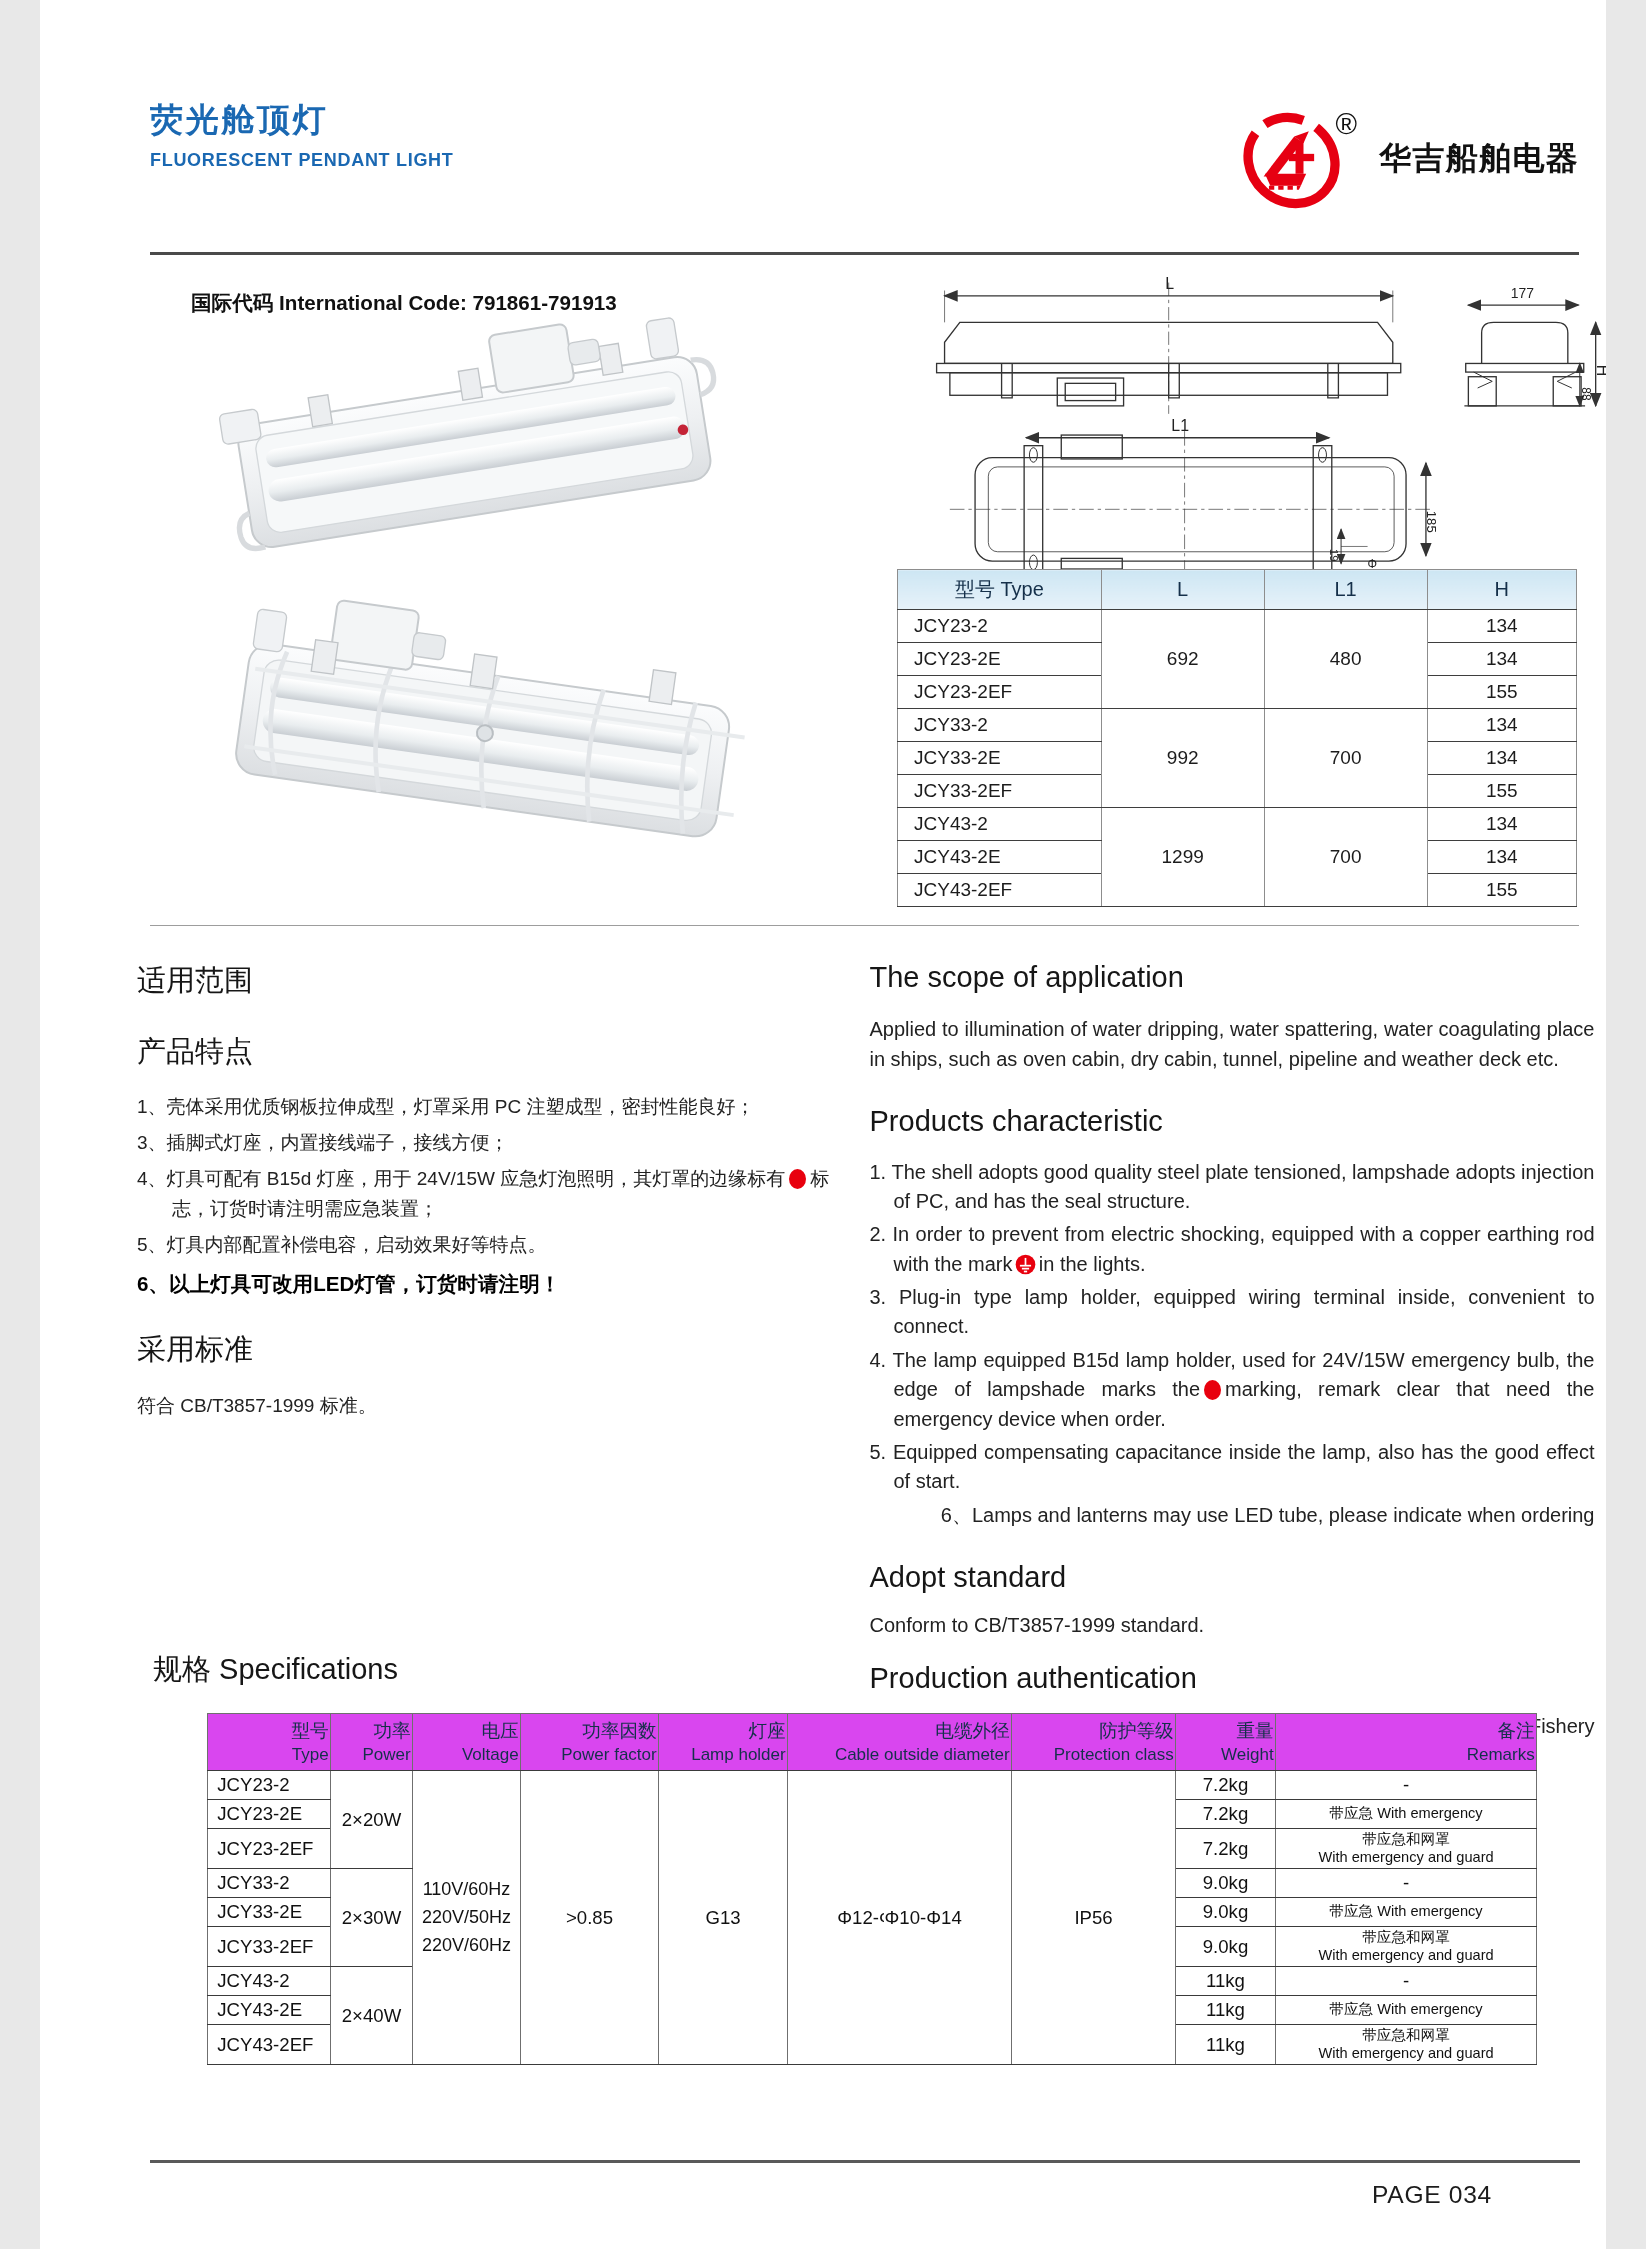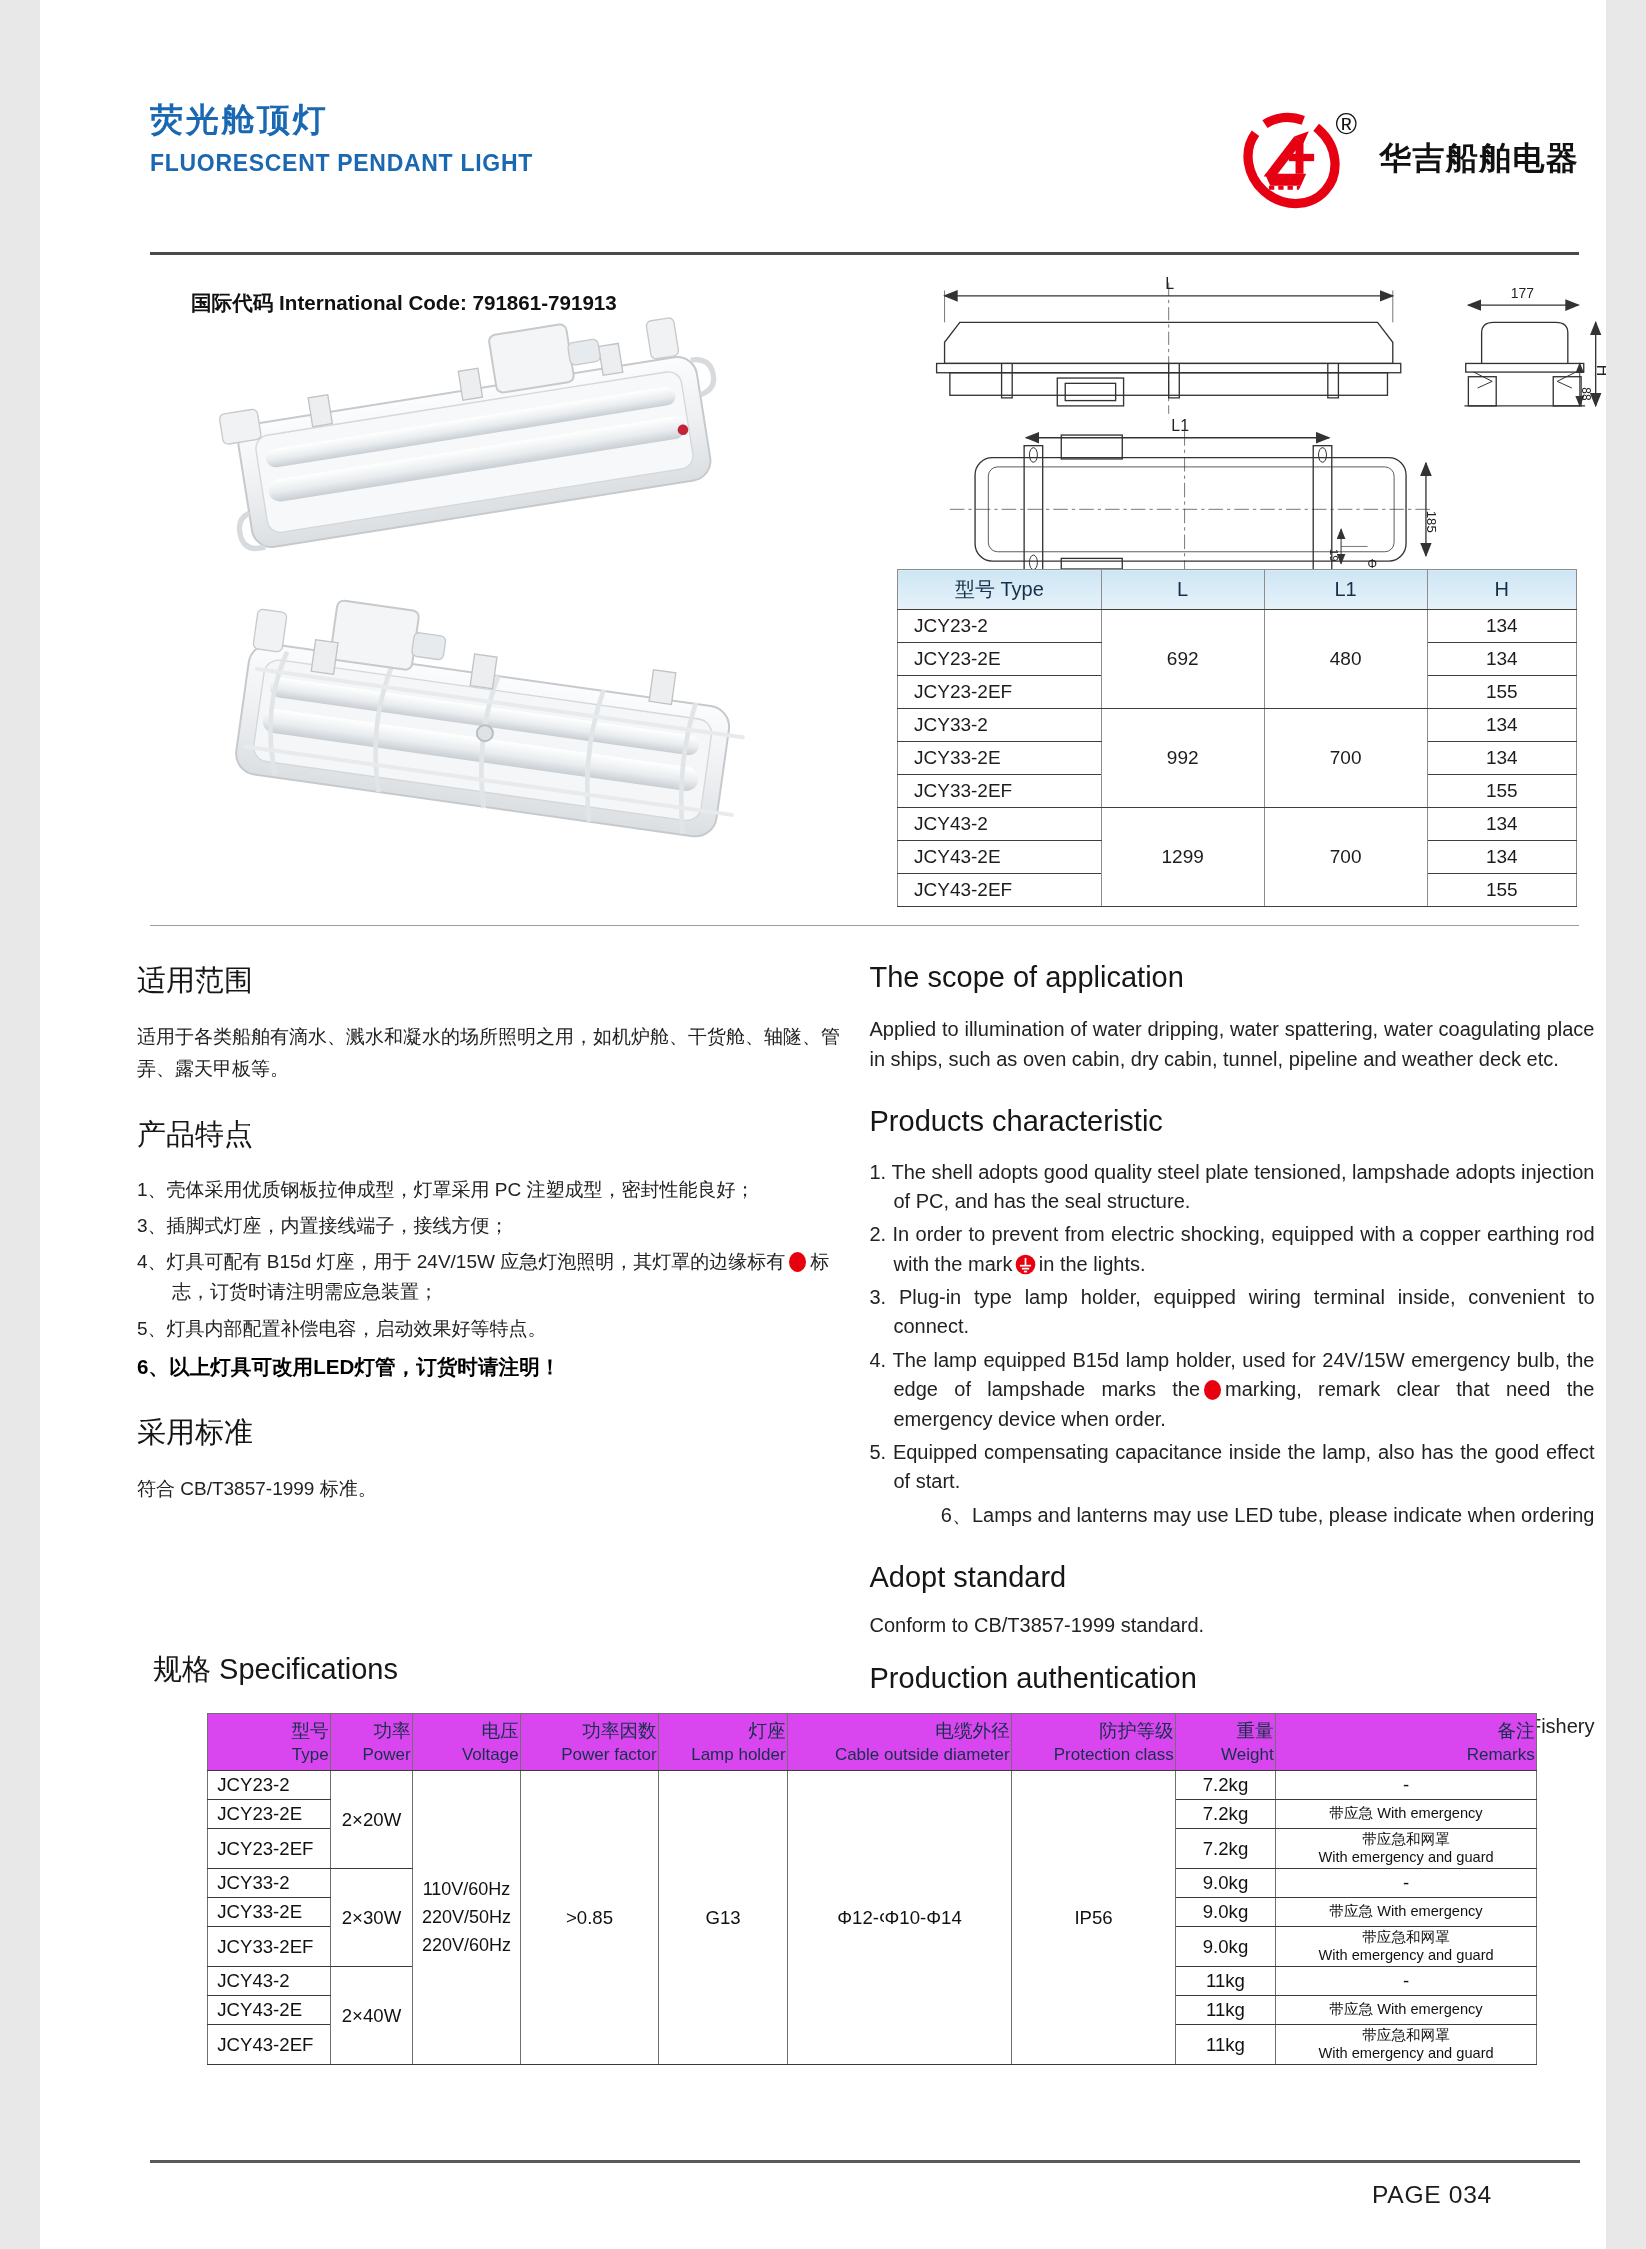--- a/index.html
+++ b/index.html
@@ -3,21 +3,21 @@
 <meta charset="utf-8">
 <style>
   * { margin:0; padding:0; box-sizing:border-box; }
   html,body { background:#e8e8e8; }
   body { font-family:"Liberation Sans","DejaVu Sans",sans-serif; color:#1c1c1c; }
   .page { position:relative; width:1566px; height:2250px; background:#ffffff; margin:0 auto; overflow:hidden; }
 
   
   .hdr { position:absolute; left:110px; top:98px; width:1429px; display:flex; justify-content:space-between; align-items:flex-start; }
   .title-zh { font-size:33px; font-weight:700; color:#1a68b2; letter-spacing:2.7px; }
-  .title-en { font-size:23px; font-weight:700; color:#1a68b2; letter-spacing:0.7px; margin-top:6.6px; }
+  .title-en { font-size:18px; font-weight:700; color:#1a68b2; letter-spacing:0.7px; margin-top:6.6px; }
   .brandbox { display:flex; align-items:center; gap:9.3px; margin-top:4px; }
   .brand-name { font-size:32px; font-weight:700; color:#111; letter-spacing:1.3px; }
   .rule1 { position:absolute; left:110px; top:252px; width:1429px; height:2.7px; background:#4a4a4a; }
   .intl { position:absolute; left:151px; top:289px; font-size:20.6px; font-weight:700; color:#111; }
 
   
   .photo1 { position:absolute; left:156px; top:311px; }
   .photo2 { position:absolute; left:143px; top:597px; }
   .drawing { position:absolute; left:863px; top:264px; }
 
@@ -270,21 +270,20 @@
       </tr>
     </tbody>
       </table>
   </div>
   <div class="rule2"></div>
 
   <div class="cols">
     <div>
       <div class="sect">
         <h2 class="sec">适用范围</h2>
-        <p class="zh-body">适用于各类船舶有滴水、溅水和凝水的场所照明之用，如机炉舱、干货舱、轴隧、管弄、露天甲板等。</p>
       </div>
       <div class="sect">
         <h2 class="sec">产品特点</h2>
         <div class="feat">
           <p>1、壳体采用优质钢板拉伸成型，灯罩采用 PC 注塑成型，密封性能良好；</p>
           <p>3、插脚式灯座，内置接线端子，接线方便；</p>
           <p><span>4、灯具可配有 B15d 灯座，用于 24V/15W 应急灯泡照明，其灯罩的边缘标有</span><span class="red-dot"></span><span>标志，订货时请注明需应急装置；</span></p>
           <p>5、灯具内部配置补偿电容，启动效果好等特点。</p>
           <p class="b6">6、以上灯具可改用LED灯管，订货时请注明！</p>
         </div>

